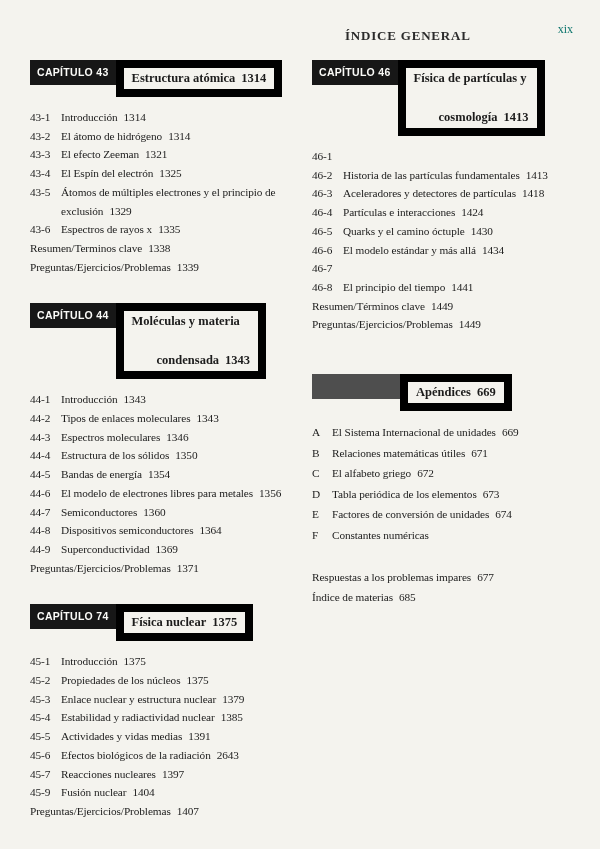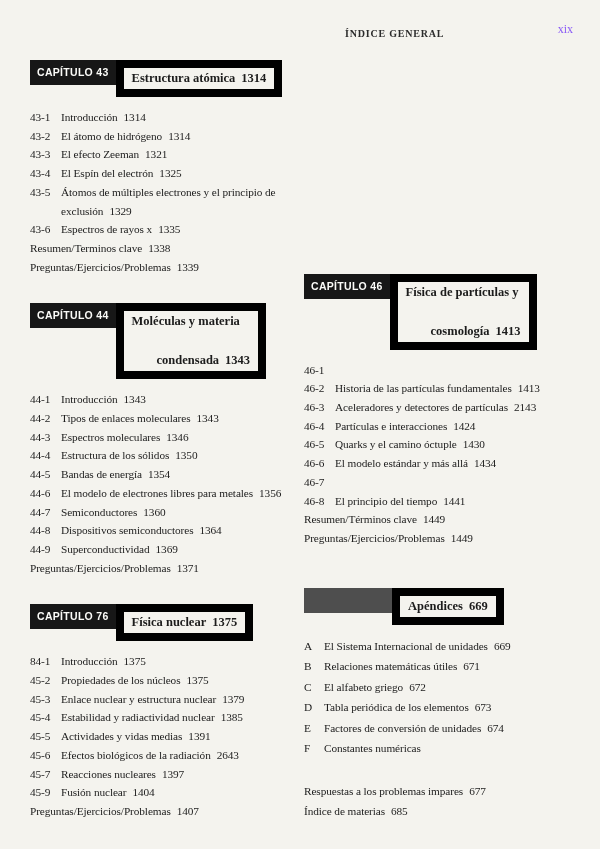--- a/index.html
+++ b/index.html
@@ -13,30 +13,30 @@
     background: #f4f3ee;
     font-family: "Liberation Serif", serif;
     color: #1c1c1c;
     overflow: hidden;
     box-sizing: border-box;
   }
 
   
   .rh-title {
     position: absolute; top: 28px; left: 345px;
-    font-size: 10px; font-weight: bold; letter-spacing: 0.8px; color: #2b2b2b;
+    font-size: 13px; font-weight: bold; letter-spacing: 0.8px; color: #2b2b2b;
   }
   .rh-page {
     position: absolute; top: 22px; right: 27px;
-    font-size: 12px; color: #8b5cf6;
+    font-size: 12px; color: #0f766e;
   }
 
   .cols {
     position: absolute; top: 60px; left: 30px; right: 16px;
-    display: flex; gap: 8px; align-items: flex-end;
+    display: flex; gap: 16px;
   }
   .col-left  { flex: 0 0 266px; width: 266px; }
   .col-right { flex: 1; min-width: 0; }
 
   .toc-section + .toc-section { margin-top: 27px; }
   .type-appendix { margin-top: 40px !important; }
   .type-plain    { margin-top: 22px !important; }
 
   .chap-header { display: flex; align-items: flex-start; }
   .chap-label {
@@ -167,28 +167,28 @@
               <span class="toc-num">44-9</span>
               <span class="toc-body"><span class="toc-text">Superconductividad</span><span class="toc-page">1369</span></span>
             </li>
             <li class="toc-item">
               <span class="toc-body"><span class="toc-text">Preguntas/Ejercicios/Problemas</span><span class="toc-page">1371</span></span>
             </li>
           </ul>
         </section>
         <section class="toc-section type-chapter">
           <div class="chap-header">
-            <span class="chap-label">CAPÍTULO 76</span>
+            <span class="chap-label">CAPÍTULO 74</span>
             <div class="chap-title">
               <div class="title-line"><span>Física nuclear</span><span class="title-page">1375</span></div>
             </div>
           </div>
           <ul class="toc-list">
             <li class="toc-item">
-              <span class="toc-num">84-1</span>
+              <span class="toc-num">45-1</span>
               <span class="toc-body"><span class="toc-text">Introducción</span><span class="toc-page">1375</span></span>
             </li>
             <li class="toc-item">
               <span class="toc-num">45-2</span>
               <span class="toc-body"><span class="toc-text">Propiedades de los núcleos</span><span class="toc-page">1375</span></span>
             </li>
             <li class="toc-item">
               <span class="toc-num">45-3</span>
               <span class="toc-body"><span class="toc-text">Enlace nuclear y estructura nuclear</span><span class="toc-page">1379</span></span>
             </li>
@@ -230,21 +230,21 @@
           <ul class="toc-list">
             <li class="toc-item">
               <span class="toc-num">46-1</span>
             </li>
             <li class="toc-item">
               <span class="toc-num">46-2</span>
               <span class="toc-body"><span class="toc-text">Historia de las partículas fundamentales</span><span class="toc-page">1413</span></span>
             </li>
             <li class="toc-item">
               <span class="toc-num">46-3</span>
-              <span class="toc-body"><span class="toc-text">Aceleradores y detectores de partículas</span><span class="toc-page">2143</span></span>
+              <span class="toc-body"><span class="toc-text">Aceleradores y detectores de partículas</span><span class="toc-page">1418</span></span>
             </li>
             <li class="toc-item">
               <span class="toc-num">46-4</span>
               <span class="toc-body"><span class="toc-text">Partículas e interacciones</span><span class="toc-page">1424</span></span>
             </li>
             <li class="toc-item">
               <span class="toc-num">46-5</span>
               <span class="toc-body"><span class="toc-text">Quarks y el camino óctuple</span><span class="toc-page">1430</span></span>
             </li>
             <li class="toc-item">

